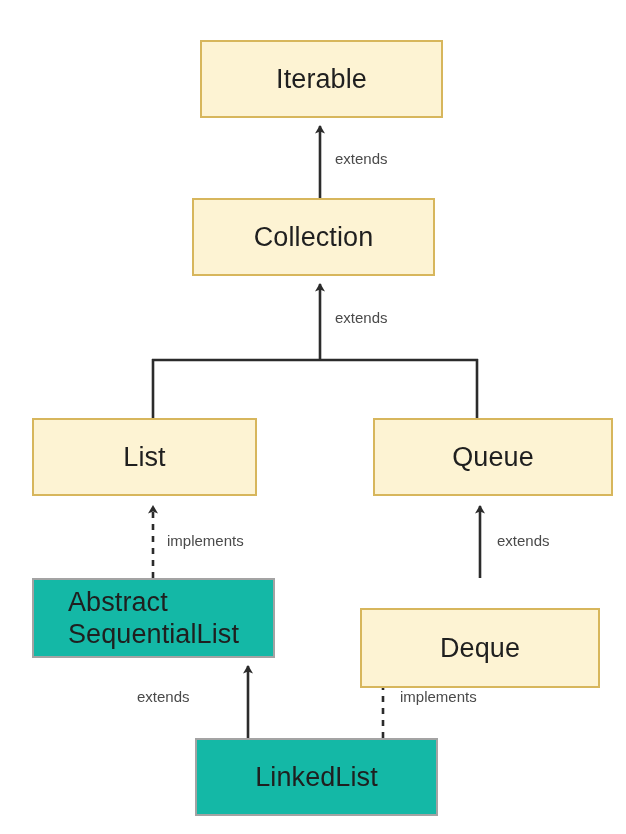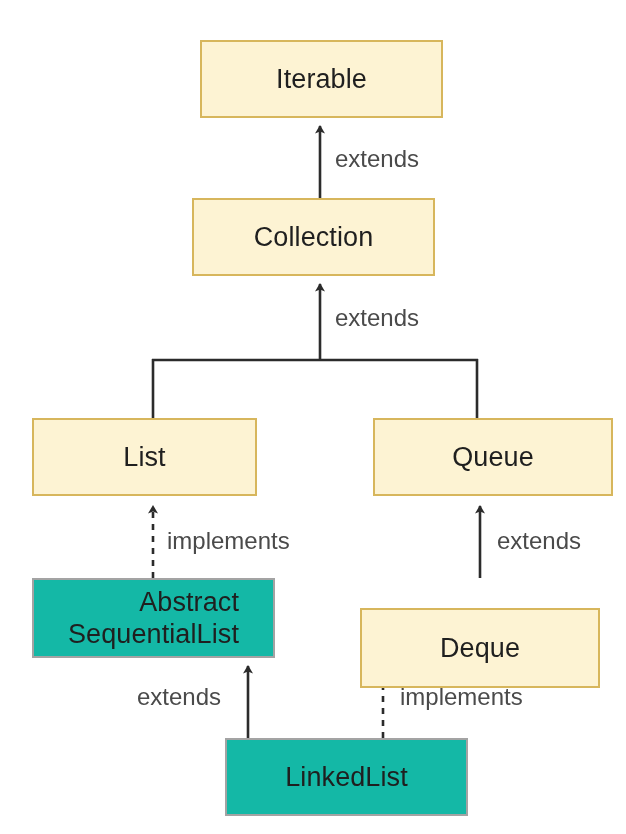--- a/index.html
+++ b/index.html
@@ -24,21 +24,21 @@
     top: 0;
     width: 626px;
     height: 834px;
   }
   .node {
     position: absolute;
     box-sizing: border-box;
     display: flex;
     align-items: center;
     justify-content: center;
-    text-align: right;
+    text-align: left;
     font-size: 27px;
     line-height: 32px;
     color: #1f1f1f;
     font-family: "Liberation Sans", sans-serif;
     letter-spacing: 0.1px;
     z-index: 2;
   }
   .node.interface {
     background: #fdf3d3;
     border: 2px solid #d7b65c;
@@ -46,21 +46,21 @@
   .node.concrete {
     background: #14b8a6;
     border: 2px solid #a3a3a3;
   }
   .node-label {
     display: block;
     white-space: pre-line;
   }
   .edge-label {
     position: absolute;
-    font-size: 24px;
+    font-size: 15px;
     line-height: 26px;
     color: #4a4a4a;
     font-family: "Liberation Sans", sans-serif;
     white-space: nowrap;
     z-index: 3;
   }
 </style>
 </head>
 <body>
 
@@ -119,21 +119,21 @@
 
   <div class="node concrete" style="left:32px; top:578px; width:243px; height:80px;">
     <span class="node-label">Abstract
 SequentialList</span>
   </div>
 
   <div class="node interface" style="left:360px; top:608px; width:240px; height:80px;">
     <span class="node-label">Deque</span>
   </div>
 
-  <div class="node concrete" style="left:195px; top:738px; width:243px; height:78px;margin-left:30px;">
+  <div class="node concrete" style="left:195px; top:738px; width:243px; height:78px;">
     <span class="node-label">LinkedList</span>
   </div>
 
   <span class="edge-label" style="left:335px; top:146px;">extends</span>
 
   <span class="edge-label" style="left:335px; top:305px;">extends</span>
 
   <span class="edge-label" style="left:167px; top:528px;">implements</span>
 
   <span class="edge-label" style="left:497px; top:528px;">extends</span>

